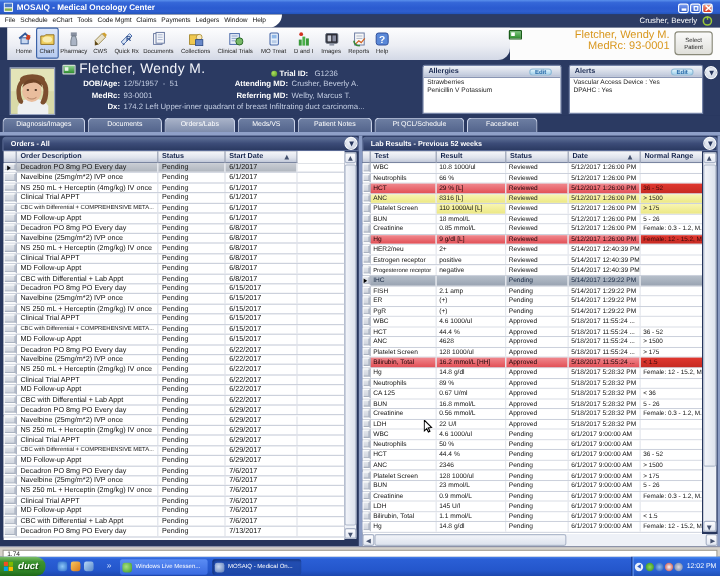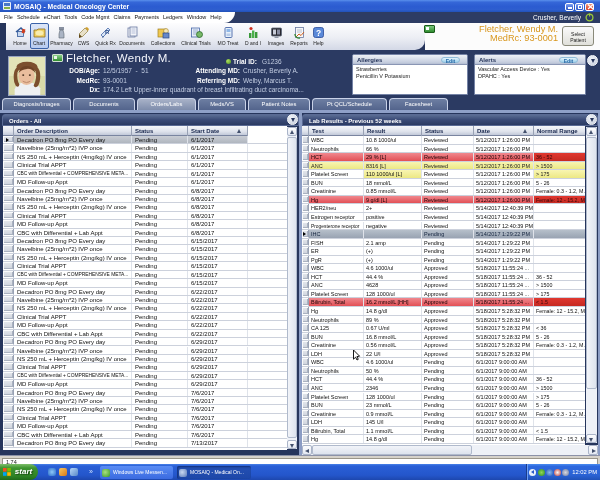--- a/index.html
+++ b/index.html
@@ -876,21 +876,21 @@
 <div class="abs" style="left:598px;top:113px;width:2px;height:342px;background:#8b9cc4"></div>
 <div class="abs" id="statusrow">
     <div class="abs" id="statusbox">1.74</div>
   </div>
 <div class="abs" id="taskbar">
 <div class="abs" id="startbtn"><svg style="position:absolute;left:3px;top:4px" width="8" height="8" viewBox="0 0 8 8">
         <rect x="0" y="0" width="3.6" height="3.6" fill="#f25022"></rect>
         <rect x="4.2" y="0" width="3.6" height="3.6" fill="#7fba00"></rect>
         <rect x="0" y="4.2" width="3.6" height="3.6" fill="#00a4ef"></rect>
         <rect x="4.2" y="4.2" width="3.6" height="3.6" fill="#ffb900"></rect>
-      </svg><span style="margin-left:9px">start</span></div>
+      </svg><span style="margin-left:9px">duct</span></div>
 <div class="qlic" style="left:48px;background:radial-gradient(circle,#8ec8f8,#2a6ac8)"></div>
 <div class="qlic" style="left:59px;background:linear-gradient(135deg,#f8c860,#d87818)"></div>
 <div class="qlic" style="left:70px;background:linear-gradient(135deg,#b8d8f8,#5888c8)"></div>
 <div class="abs" style="left:89px;top:4px;color:#cde0ff;font-size:7px">»</div>
 <div class="taskbtn" id="tb1"><span style="position:absolute;left:2px;top:3px;width:8px;height:8px;background:radial-gradient(circle at 40% 40%,#a8e080,#3a9a28);border-radius:2px"></span>Windows Live Messen...</div>
 <div class="taskbtn" id="tb2"><span style="position:absolute;left:2px;top:3px;width:8px;height:8px;background:radial-gradient(circle at 40% 40%,#c8d8f0,#5878b8);border-radius:2px"></span>MOSAIQ - Medical On...</div>
 <div class="abs" id="tray">
 <div class="trayic" style="left:2px;background:#e8f0fa">
         <span class="tri tl" style="left:1.5px;top:1.5px;border-right-color:#2a5ac8;border-right-width:3px;border-top-width:2px;border-bottom-width:2px"></span>
       </div>

